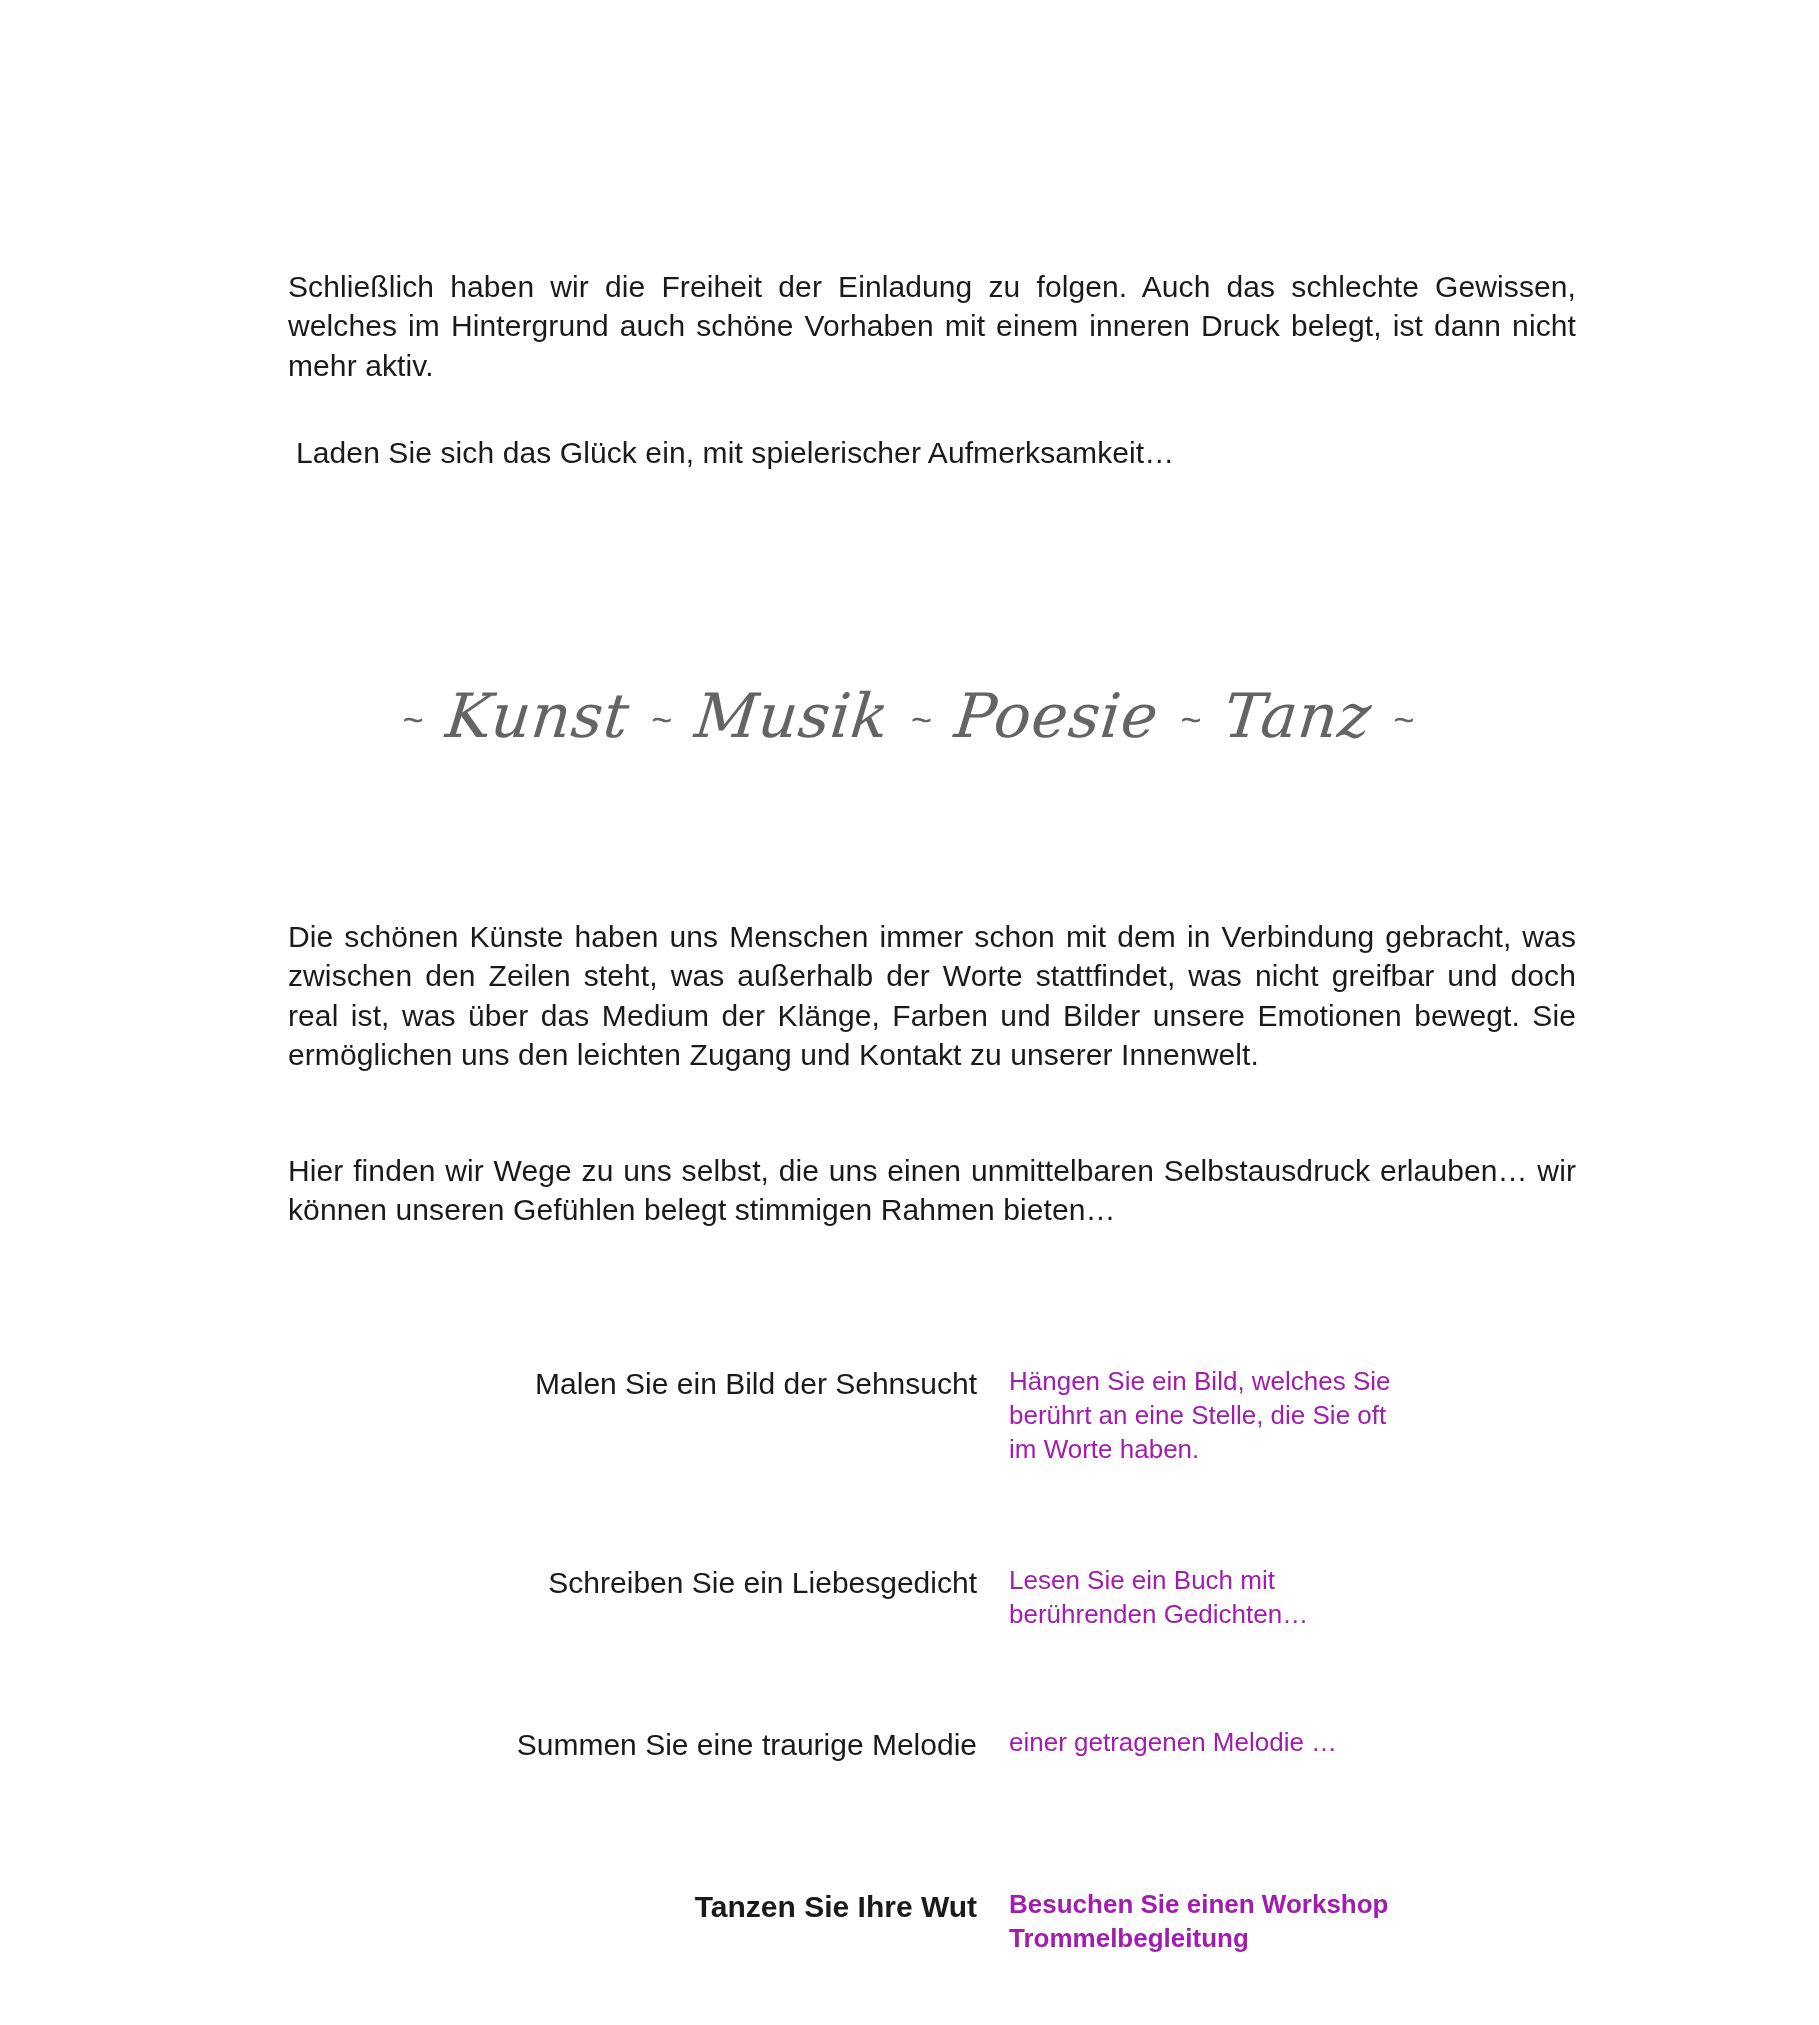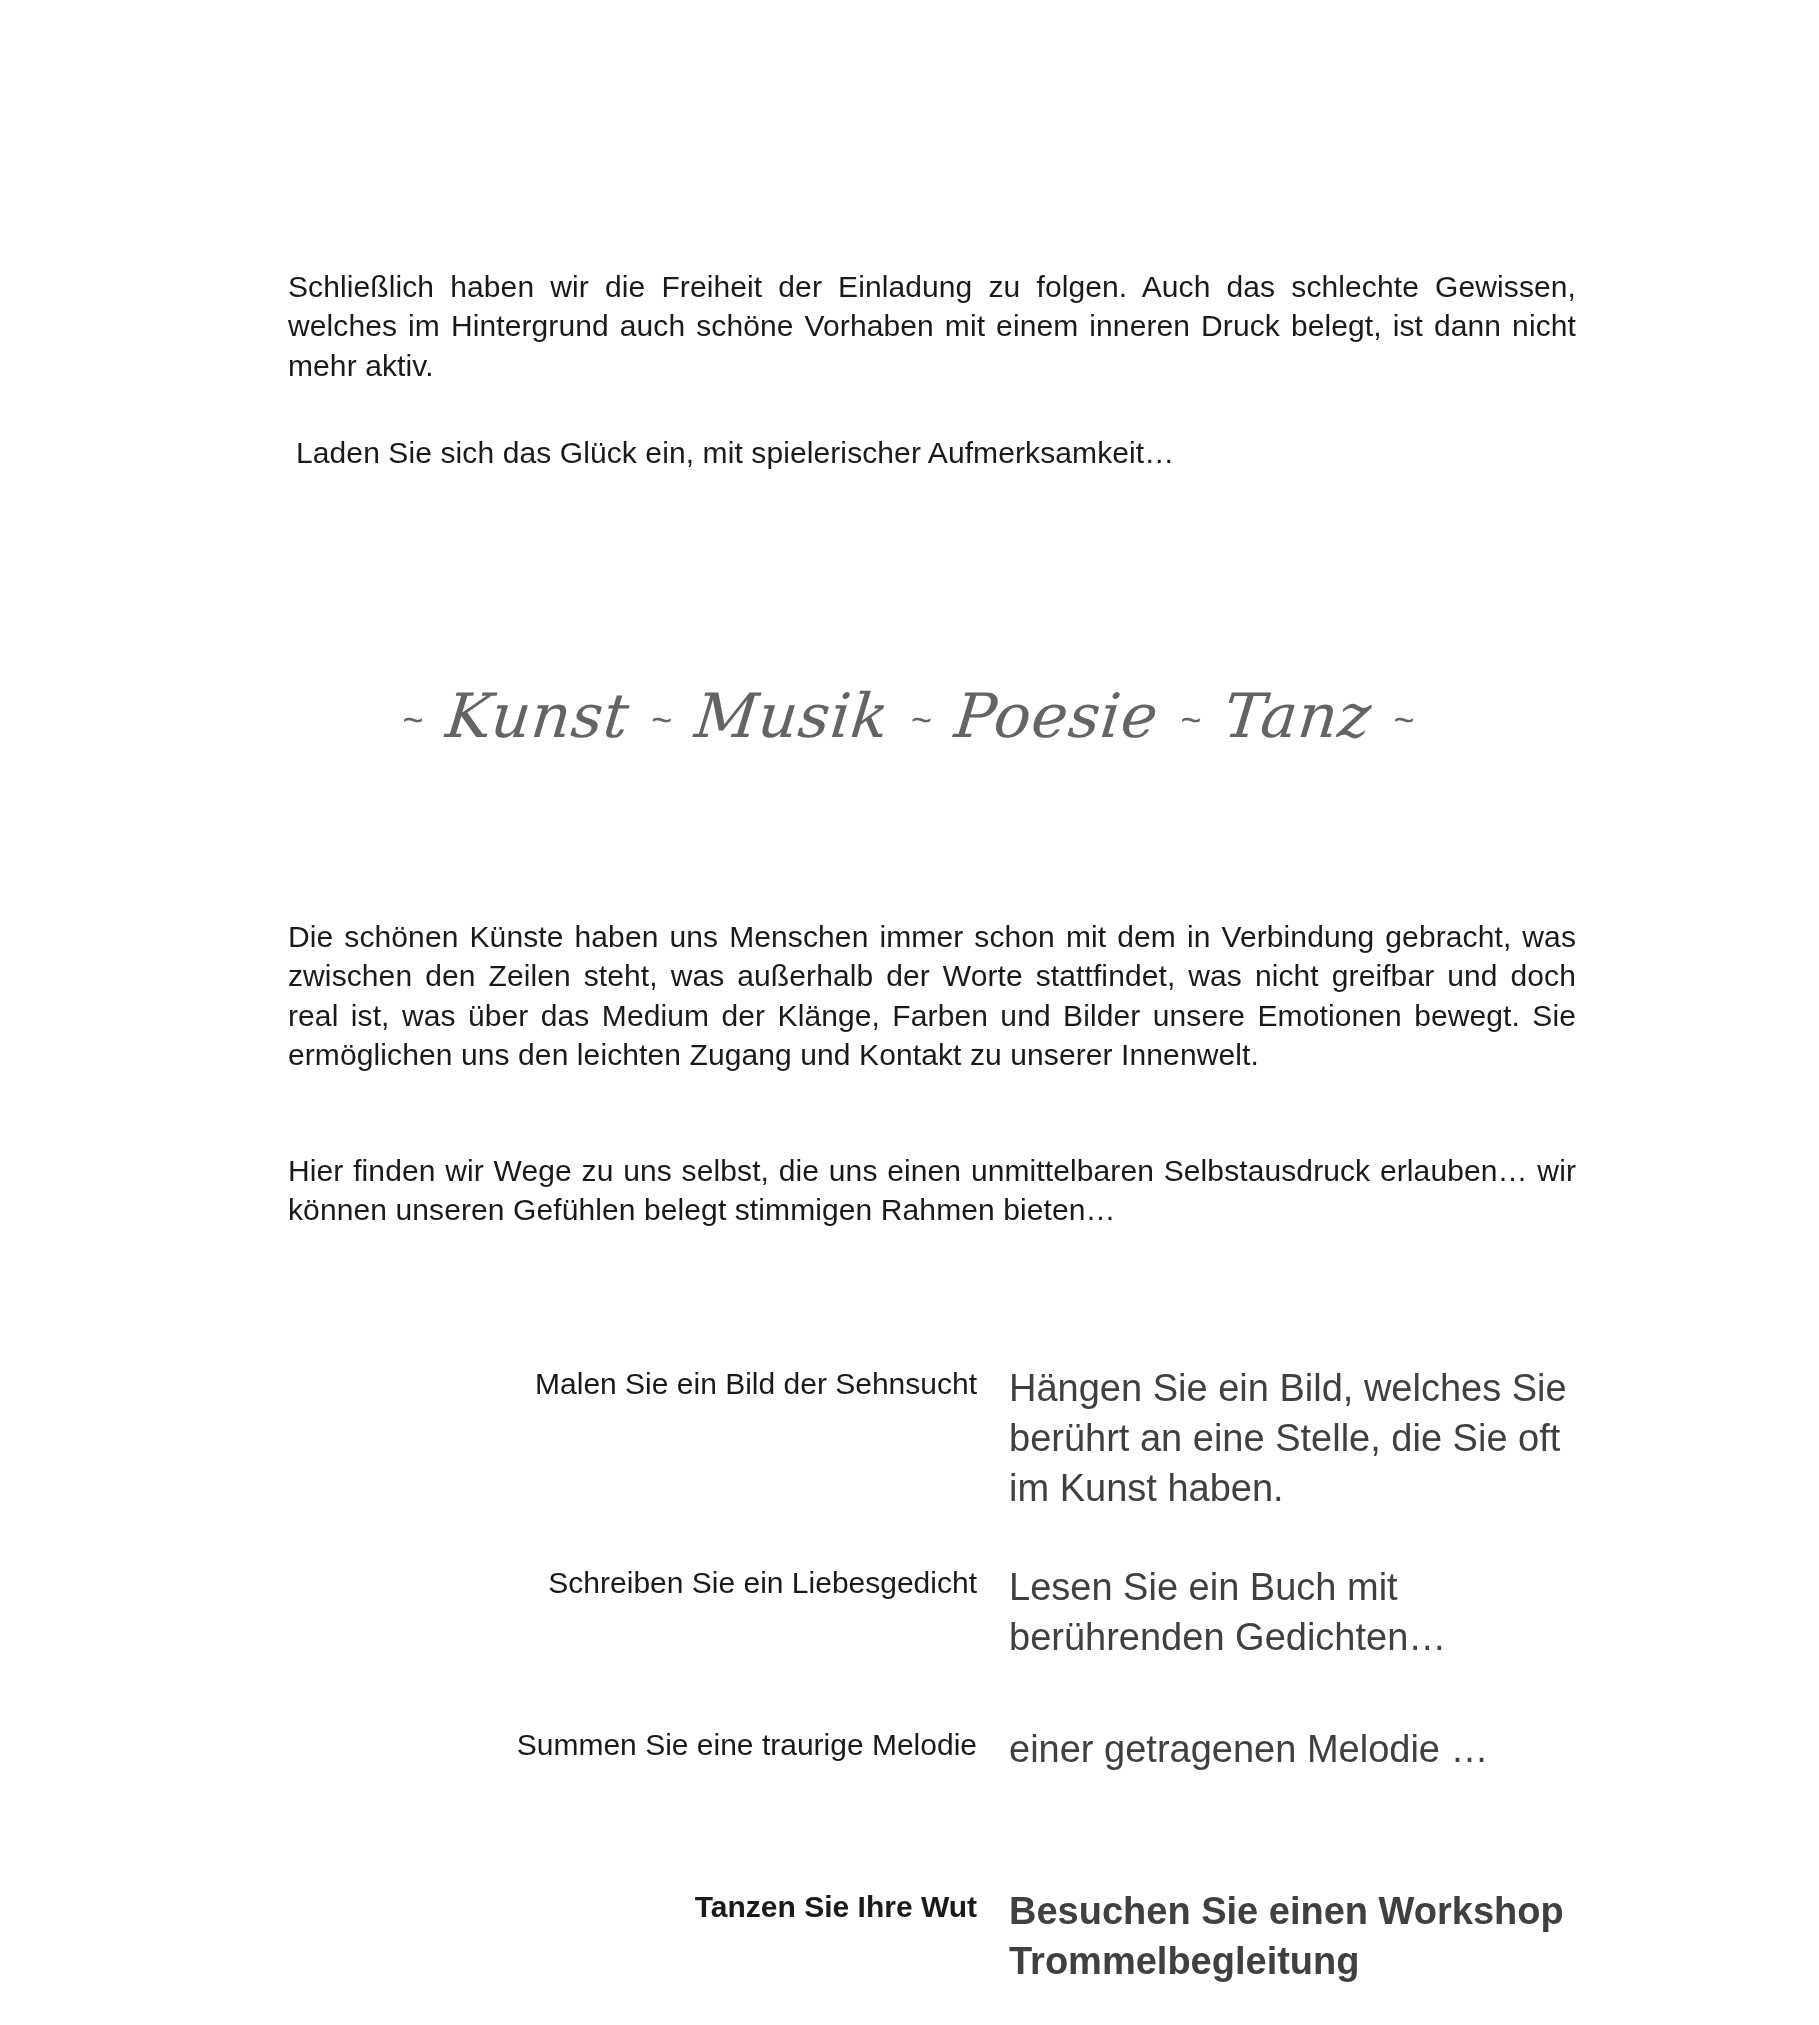--- a/index.html
+++ b/index.html
@@ -88,23 +88,23 @@
     font-size: 30px;
     line-height: 1.31;
     color: #1a1a1a;
     text-align: right;
   }
   .list-col-b {
     position: absolute;
     left: 721px;
     top: 0;
     width: 567px;
-    font-size: 38px;
+    font-size: 26px;
     line-height: 1.31;
-    color: #404040;
+    color: #a21caf;
     text-align: left;
   }
   .list-col-b .ln { display: block; }
 
   .row-0 { height: 199px; }
   .row-1 { height: 162px; }
   .row-2 { height: 162px; }
   .row-3 { height: 134px; font-weight: bold; }
 </style>
 </head>
@@ -142,21 +142,21 @@
     <p class="body-par">Hier finden wir Wege zu uns selbst, die uns einen unmittelbaren Selbstausdruck erlauben… wir können unseren Gefühlen belegt stimmigen Rahmen bieten…</p>
   </div>
 
   <div class="blk-list">
 
     <div class="list-row row-0">
       <div class="list-col-a">Malen Sie ein Bild der Sehnsucht</div>
       <div class="list-col-b">
         <span class="ln">Hängen Sie ein Bild, welches Sie</span>
         <span class="ln">berührt an eine Stelle, die Sie oft</span>
-        <span class="ln">im Kunst haben.</span>
+        <span class="ln">im Worte haben.</span>
       </div>
     </div>
 
     <div class="list-row row-1">
       <div class="list-col-a">Schreiben Sie ein Liebesgedicht</div>
       <div class="list-col-b">
         <span class="ln">Lesen Sie ein Buch mit</span>
         <span class="ln">berührenden Gedichten…</span>
       </div>
     </div>

